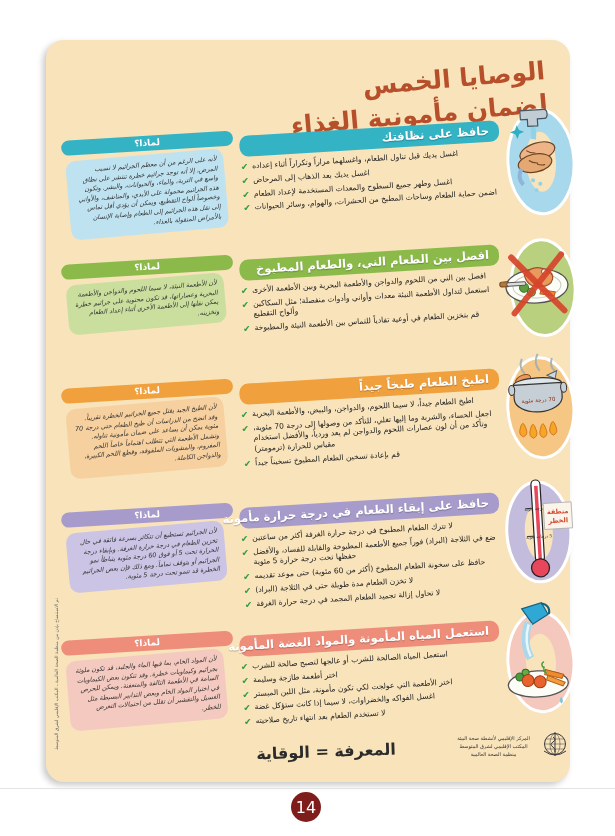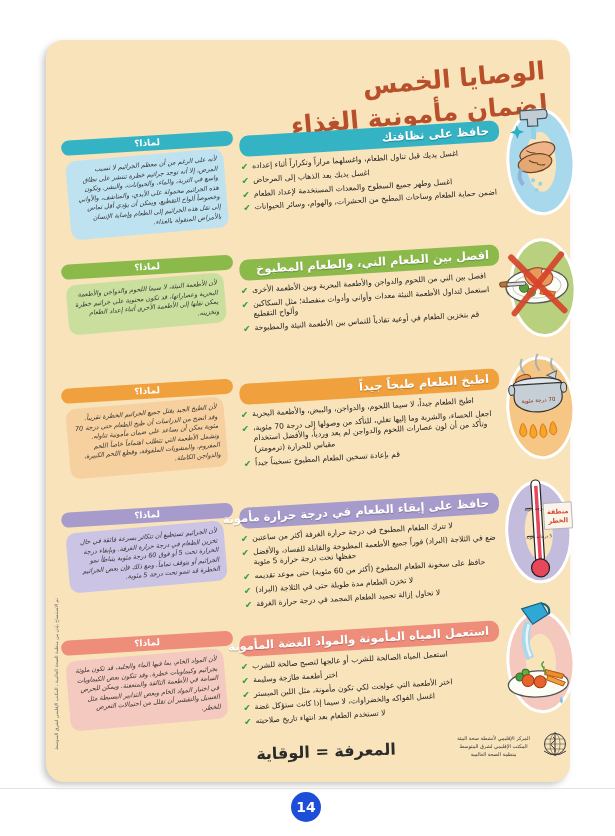--- a/index.html
+++ b/index.html
@@ -30,21 +30,21 @@
   
   .slogan{position:absolute;left:200px;top:702px;width:160px;font-size:16px;font-weight:bold;
           color:#2b2b2b;direction:rtl;text-align:center;transform:rotate(-2deg);}
   .who{position:absolute;left:402px;top:690px;width:120px;display:flex;direction:rtl;
        align-items:center;gap:3px;}
   .who-text{font-size:5px;line-height:1.6;color:#333;text-align:center;direction:rtl;flex:1;}
   .credit{position:absolute;left:8px;top:558px;height:180px;font-size:4.6px;color:#666;
           writing-mode:vertical-rl;transform:rotate(180deg);direction:rtl;}
   .page-line{position:absolute;left:0;top:788px;width:615px;height:1px;background:#e3e3e3;}
   .page-num{position:absolute;left:291px;top:792px;width:30px;height:30px;border-radius:50%;
-            background:#1d4ed8;color:#fff;font-size:14px;font-weight:bold;
+            background:#7f1d1d;color:#fff;font-size:16px;font-weight:normal;
             display:flex;align-items:center;justify-content:center;}
   svg text{font-family:"DejaVu Sans",sans-serif;}
 </style>
 </head>
 <body>
 
 <div id="page">
   <div id="poster">
 
     <div class="title">

